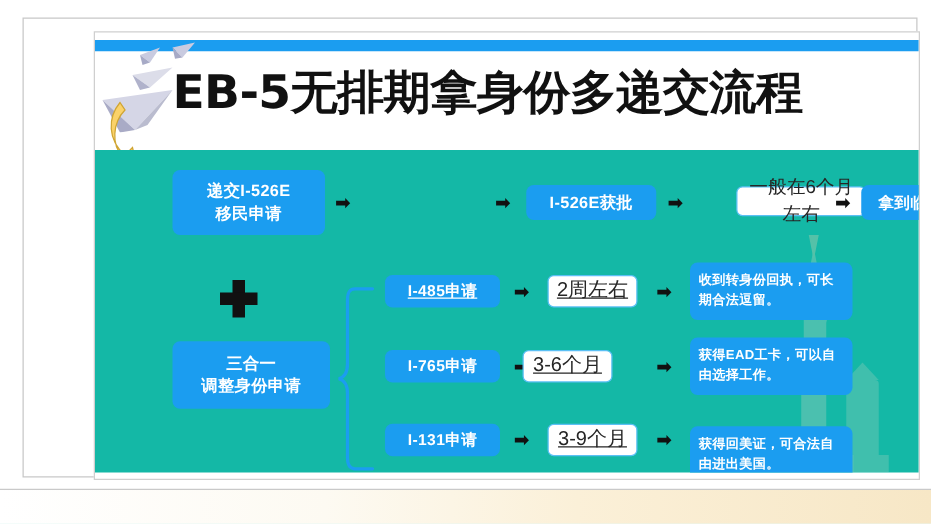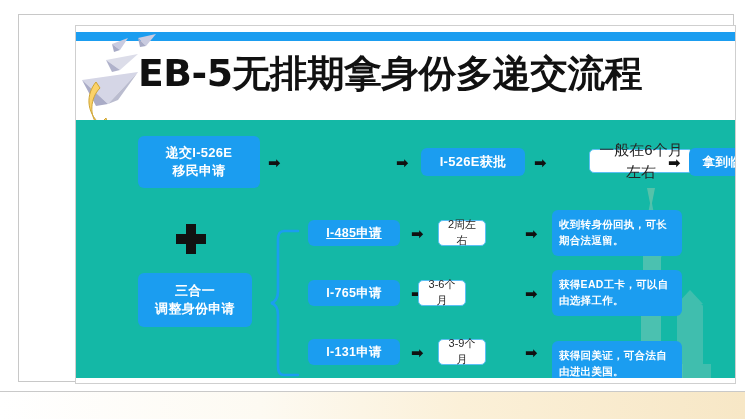--- a/index.html
+++ b/index.html
@@ -122,28 +122,28 @@
   #plus-sign {
     position: absolute; left: 100px; top: 104px; width: 30px; height: 30px;
   }
   #plus-sign::before, #plus-sign::after {
     content: ""; position: absolute; background: #111111;
   }
   #plus-sign::before { left: 10px; top: 0;   width: 10px; height: 30px; }
   #plus-sign::after  { left: 0;   top: 10px; width: 30px; height: 10px; }
 
   
-  #tri-box { left: 62px; top: 153px; width: 114px; height: 54px; font-size: 13px; }
+  #tri-box { left: 62px; top: 153px; width: 126px; height: 54px; font-size: 13px; }
 
   
   #brace { position: absolute; left: 194px; top: 108px; width: 30px; height: 150px; }
 
   
   .sub-box  { width: 92px; height: 26px; font-size: 12.5px; }
-  .time-box { width: 48px; height: 26px; font-size: 11px; }
+  .time-box { width: 72px; height: 26px; font-size: 16px; text-decoration: underline; }
   .res-box  { width: 130px; height: 46px; font-size: 10.5px; padding: 0 7px;
               line-height: 1.5; text-align: left; justify-content: flex-start; }
 
   #r2-sub  { left: 232px; top: 100px; text-decoration: underline; }
   #r2-arr1 { left: 335px; top: 106px; }
   #r2-time { left: 362px; top: 100px; }
   #r2-arr2 { left: 449px; top: 106px; }
   #r2-res  { left: 476px; top: 90px; }
 
   #r3-sub  { left: 232px; top: 160px; }

